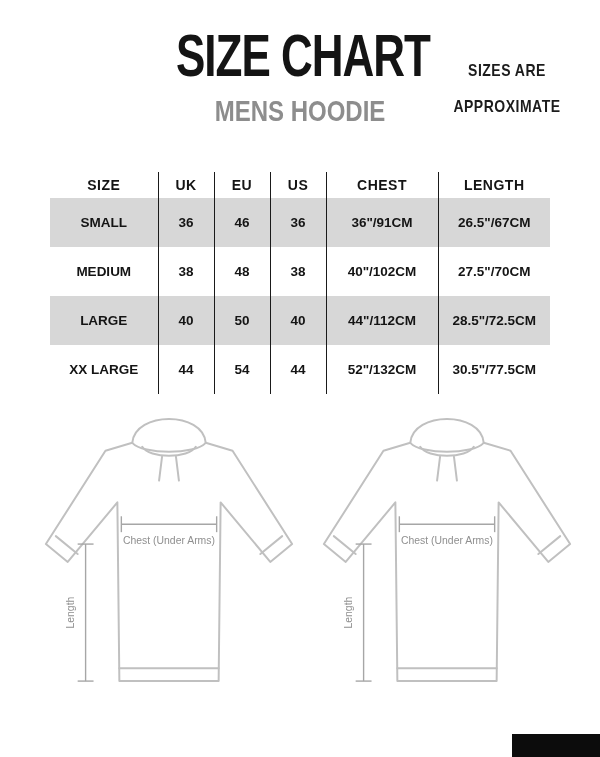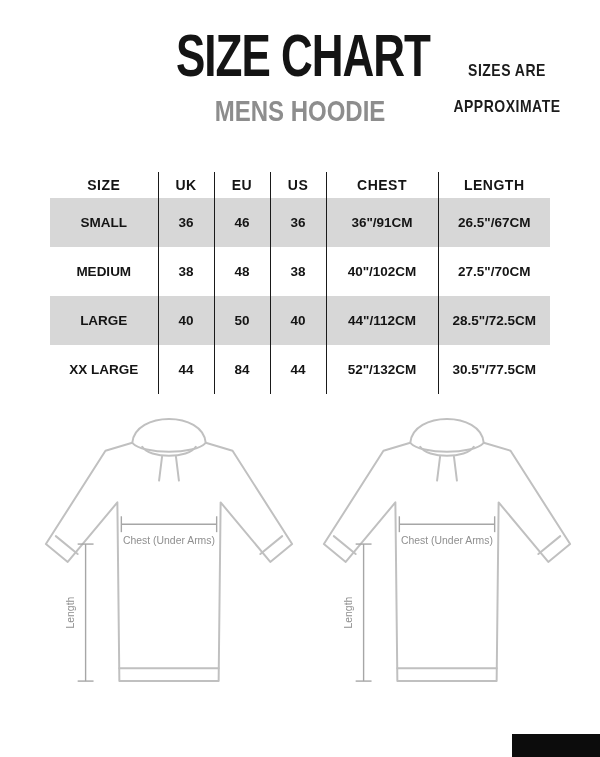--- a/index.html
+++ b/index.html
@@ -134,21 +134,21 @@
           <td>LARGE</td>
           <td>40</td>
           <td>50</td>
           <td>40</td>
           <td>44"/112CM</td>
           <td>28.5"/72.5CM</td>
         </tr>
         <tr>
           <td>XX LARGE</td>
           <td>44</td>
-          <td>84</td>
+          <td>54</td>
           <td>44</td>
           <td>52"/132CM</td>
           <td>30.5"/77.5CM</td>
         </tr>
       </tbody>
   </table>
 
   <div class="drawings">
 
     <div class="drawing">

